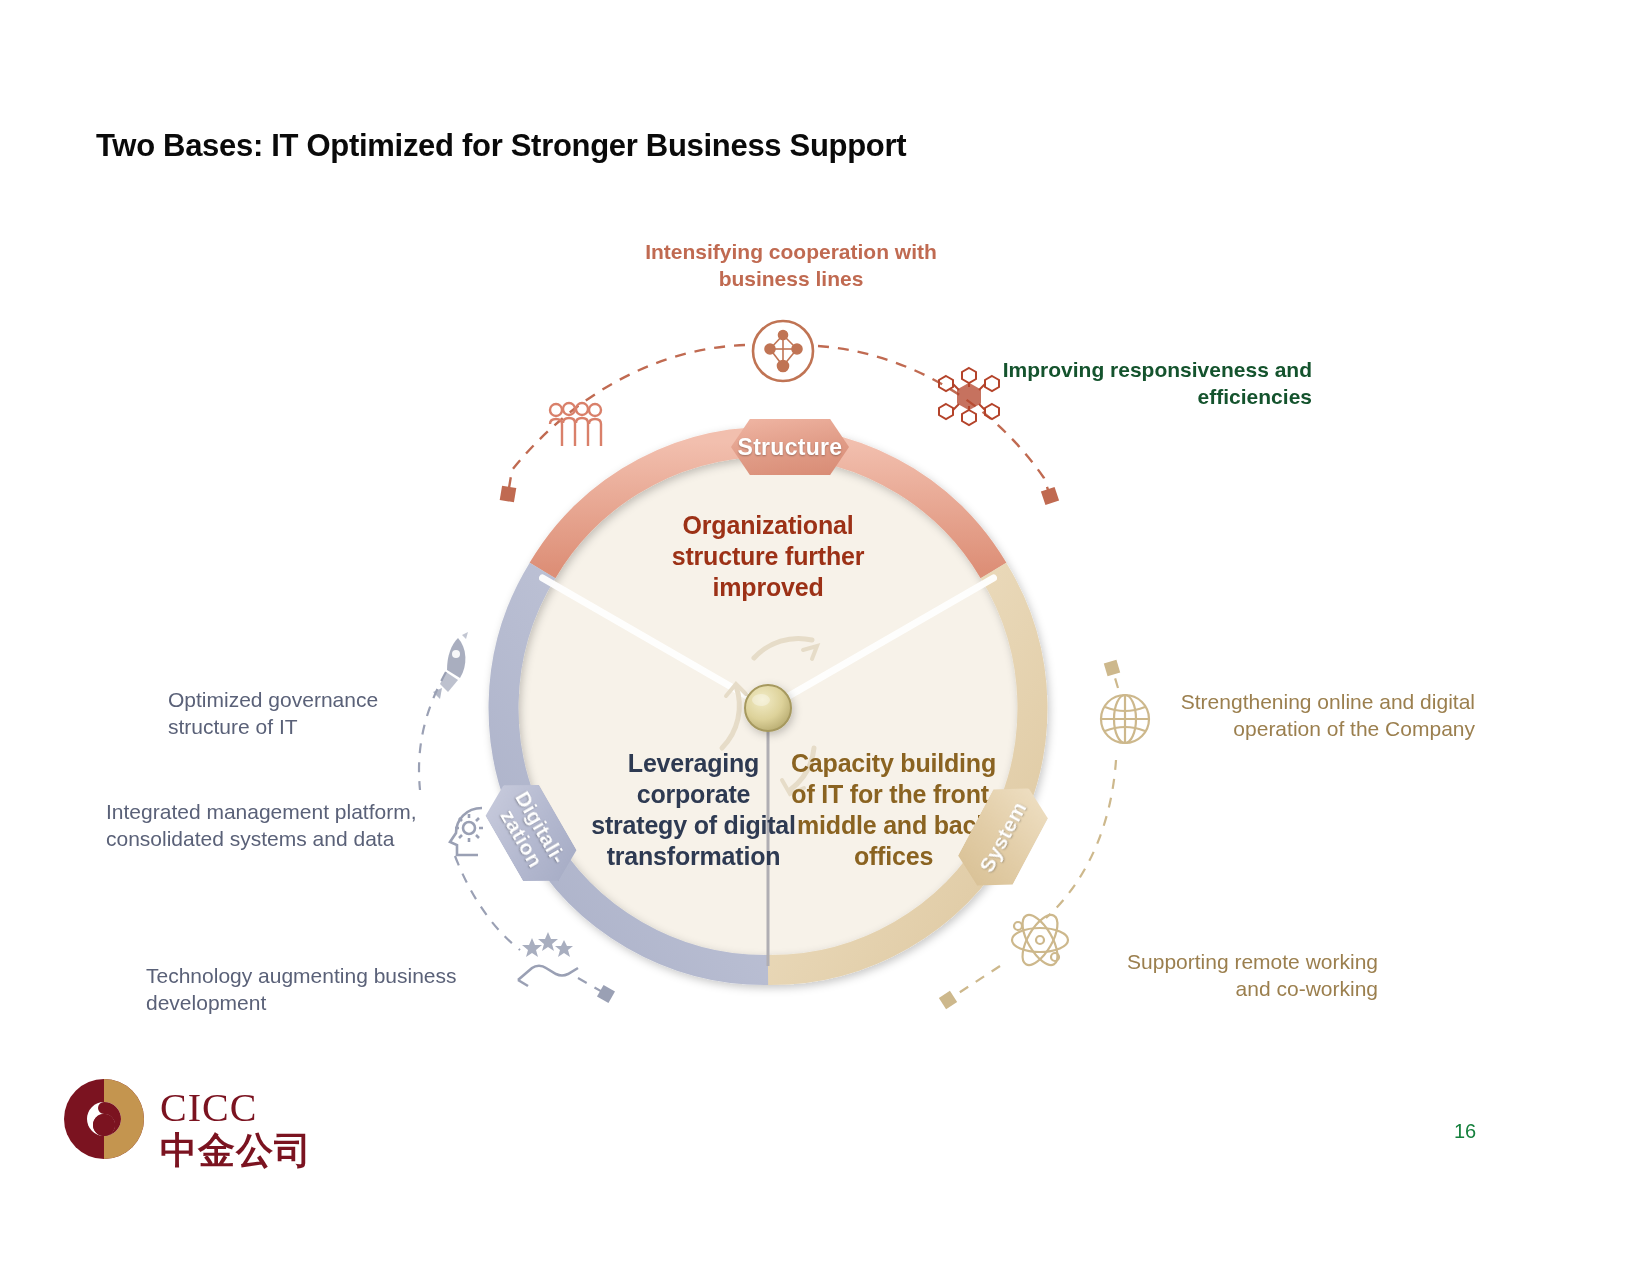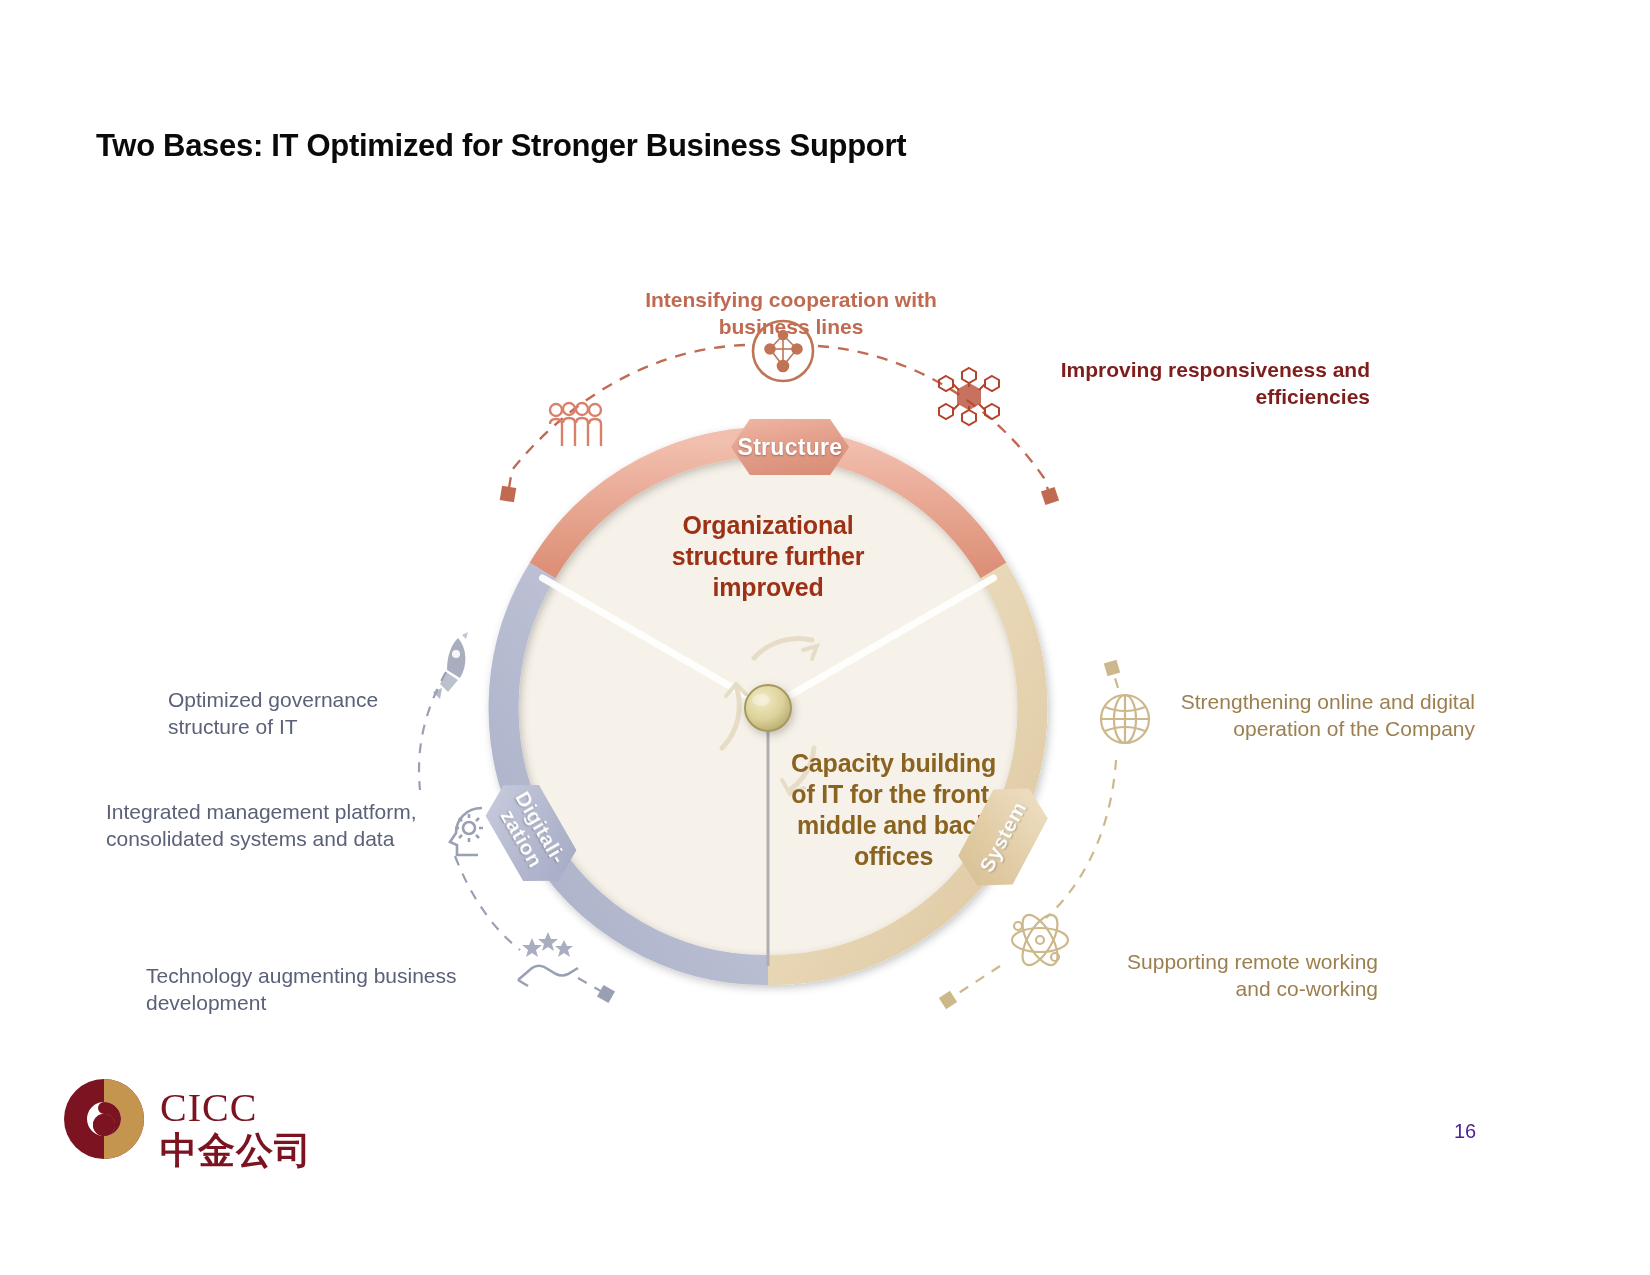--- a/index.html
+++ b/index.html
@@ -65,41 +65,41 @@
     transform:rotate(28deg);
   }
   .hex-system span{
     display:block;transform:rotate(-90deg);white-space:nowrap;
   }
 
   
   .anno{position:absolute;line-height:1.3;}
   .anno.bold{font-weight:bold;}
   .anno.right{text-align:right;}
-  .anno.center{text-align:center;margin-top:48px;}
+  .anno.center{text-align:center;}
 
   .a-top   {left:600px;top:238px;width:382px;font-size:21px;color:#c06a51;}
   .a-left1 {left:272px;top:364px;width:320px;font-size:21px;color:#c06a51;}
-  .a-right1{left:1010px;top:356px;width:360px;font-size:21px;color:#7f1d1d;}
+  .a-right1{left:952px;top:356px;width:360px;font-size:21px;color:#14532d;}
 
   .a-left2 {left:168px;top:686px;width:240px;font-size:21px;color:#5a6178;}
   .a-left3 {left:106px;top:798px;width:340px;font-size:21px;color:#5a6178;}
   .a-left4 {left:146px;top:962px;width:348px;font-size:21px;color:#5a6178;}
 
   .a-right2{left:1155px;top:688px;width:320px;font-size:21px;color:#9b7f4e;}
   .a-right3{left:1100px;top:948px;width:278px;font-size:21px;color:#9b7f4e;}
 
   
   .ico{position:absolute;}
 
   
   .logo{position:absolute;left:60px;top:1075px;width:250px;height:95px;}
   .pagenum{
     position:absolute;left:1440px;top:1120px;width:50px;
-    font-size:20px;color:#4c1d95;text-align:center;
+    font-size:20px;color:#15803d;text-align:center;
   }
 </style>
 </head>
 <body>
 
 <div id="slide">
 
   <div class="title">Two Bases: IT Optimized for Stronger Business Support</div>
 
   <div class="anno bold center a-top">Intensifying cooperation with business lines</div>
@@ -291,20 +291,21 @@
         <path d="M304,362 l8,14 l14,-6" stroke-width="4"></path>
         <path d="M244,330 A60 60 0 0 0 258,268"></path>
         <path d="M248,278 l10,-12 l10,10" stroke-width="4"></path>
       </g>
 
       <circle cx="290" cy="290" r="23" fill="url(#gHub)" stroke="#a6995f" stroke-width="2" filter="url(#softShadow)"></circle>
       <ellipse cx="283" cy="282" rx="9" ry="6" fill="#ffffff" opacity=".35"></ellipse>
     </svg>
 
     <div class="seg-label seg-structure">Organizational structure further improved</div>
+    <div class="seg-label seg-digital">Leveraging corporate strategy of digital transformation</div>
     <div class="seg-label seg-system">Capacity building of IT for the front, middle and back offices</div>
 
     <div class="hexbadge hex-structure">
       <span>Structure</span>
     </div>
 
     <div class="hexbadge hex-digital">
       <span>
           <i style="font-style:normal;display:block">Digitali-</i>
           <i style="font-style:normal;display:block">zation</i>

